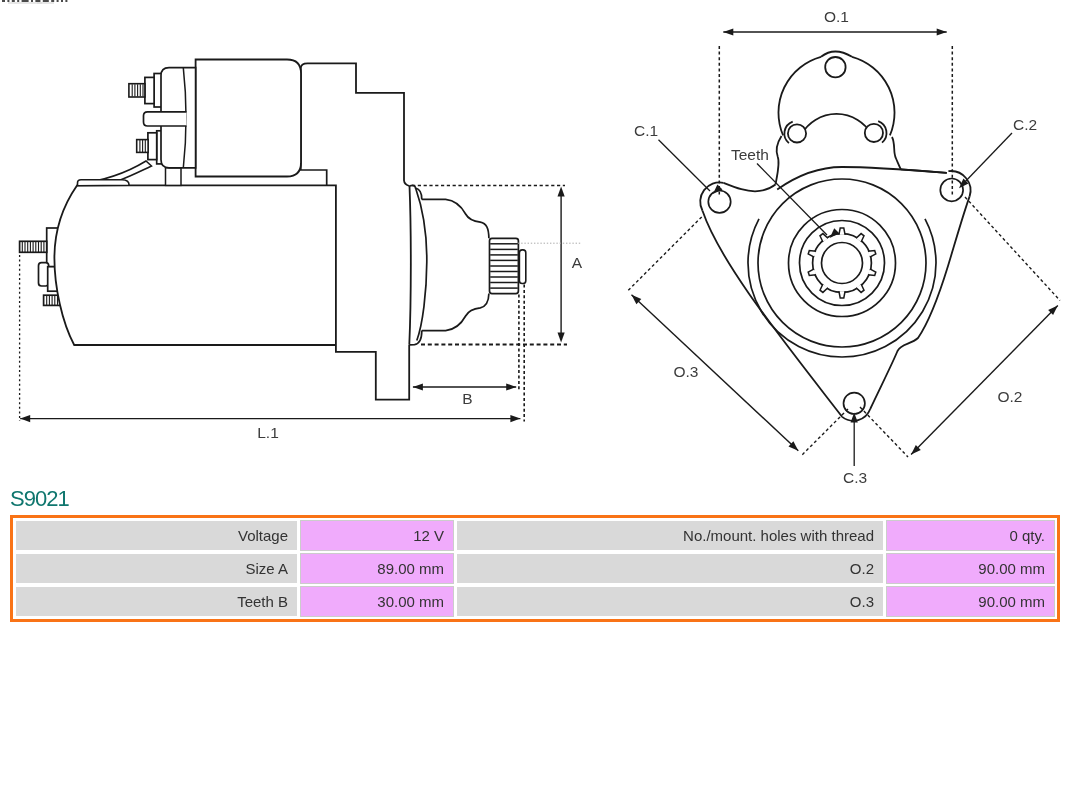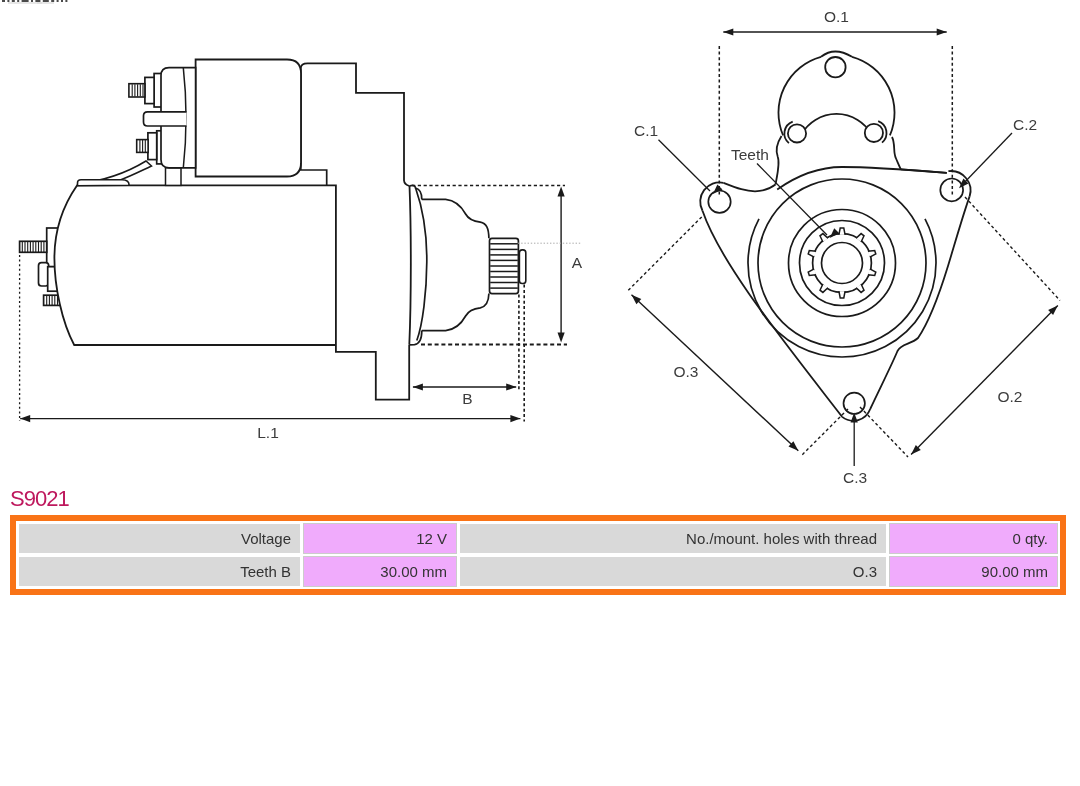--- a/index.html
+++ b/index.html
@@ -1,20 +1,20 @@
 <!DOCTYPE html>
 <html><head>
 <meta charset="utf-8">
 <style>
 html,body{margin:0;padding:0;background:#fff;}
 body{width:1080px;height:786px;position:relative;overflow:hidden;-webkit-font-smoothing:antialiased;
      font-family:"Liberation Sans",sans-serif;}
 #art{position:absolute;left:0;top:0;filter:grayscale(1);}
-#code{position:absolute;left:10px;top:486px;color:#be185d;font-size:22px;letter-spacing:-1px;}
-table.spec{position:absolute;left:10px;top:515px;border:6px solid #f97316;
+#code{position:absolute;left:10px;top:486px;color:#0f766e;font-size:22px;letter-spacing:-1px;}
+table.spec{position:absolute;left:10px;top:515px;border:3px solid #f97316;
   border-collapse:separate;border-spacing:2px;table-layout:fixed;width:870px;}
 table.spec td{height:29px;font-size:15px;color:#333;text-align:right;
   padding:0 9px 0 0;vertical-align:middle;white-space:nowrap;overflow:hidden;}
 td.l{background:#d9d9d9;border:1px solid #fff;}
 td.v{background:#f0abfc;border:1px solid #ccc;}
 </style>
 </head>
 <body>
 <svg id="art" width="1080" height="786" viewBox="0 0 1080 786">
 <rect x="2.0" y="0" width="3" height="2.0" fill="#4a4a4a"></rect>
@@ -189,19 +189,25 @@
       <col style="width:169px">
     </colgroup>
 <tbody>
       <tr>
         <td class="l">Voltage</td>
         <td class="v">12 V</td>
         <td class="l">No./mount. holes with thread</td>
         <td class="v">0 qty.</td>
       </tr>
 <tr>
+        <td class="l">Size A</td>
+        <td class="v">89.00 mm</td>
+        <td class="l">O.2</td>
+        <td class="v">90.00 mm</td>
+      </tr>
+<tr>
         <td class="l">Teeth B</td>
         <td class="v">30.00 mm</td>
         <td class="l">O.3</td>
         <td class="v">90.00 mm</td>
       </tr>
 </tbody>
   </table>
 
 </body></html>

